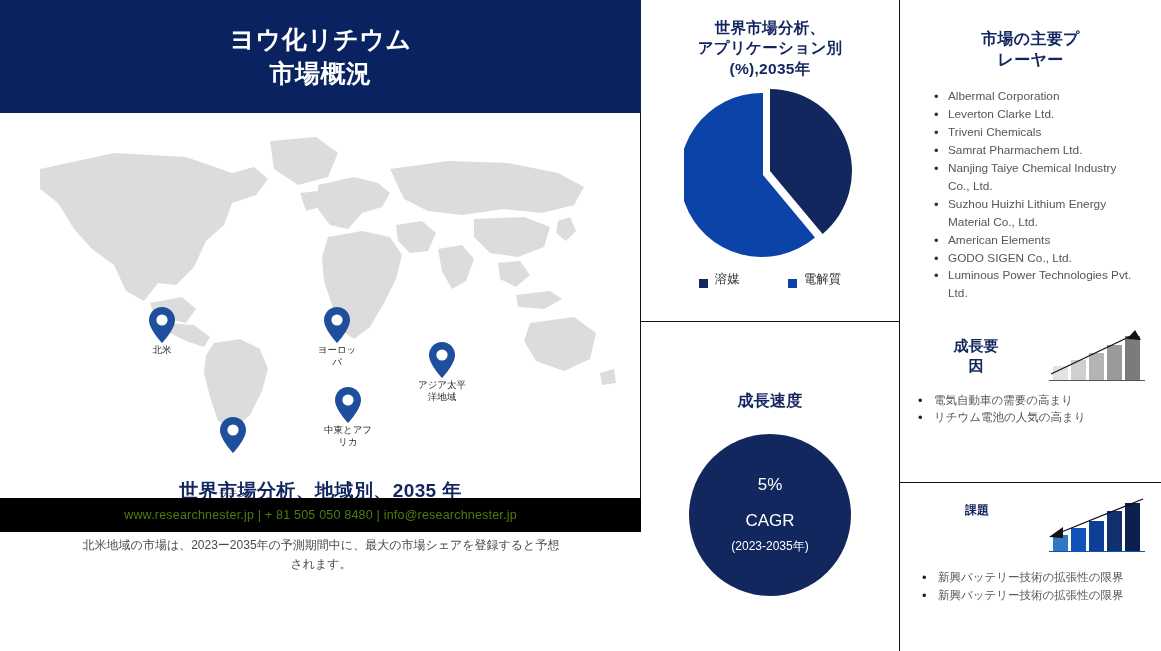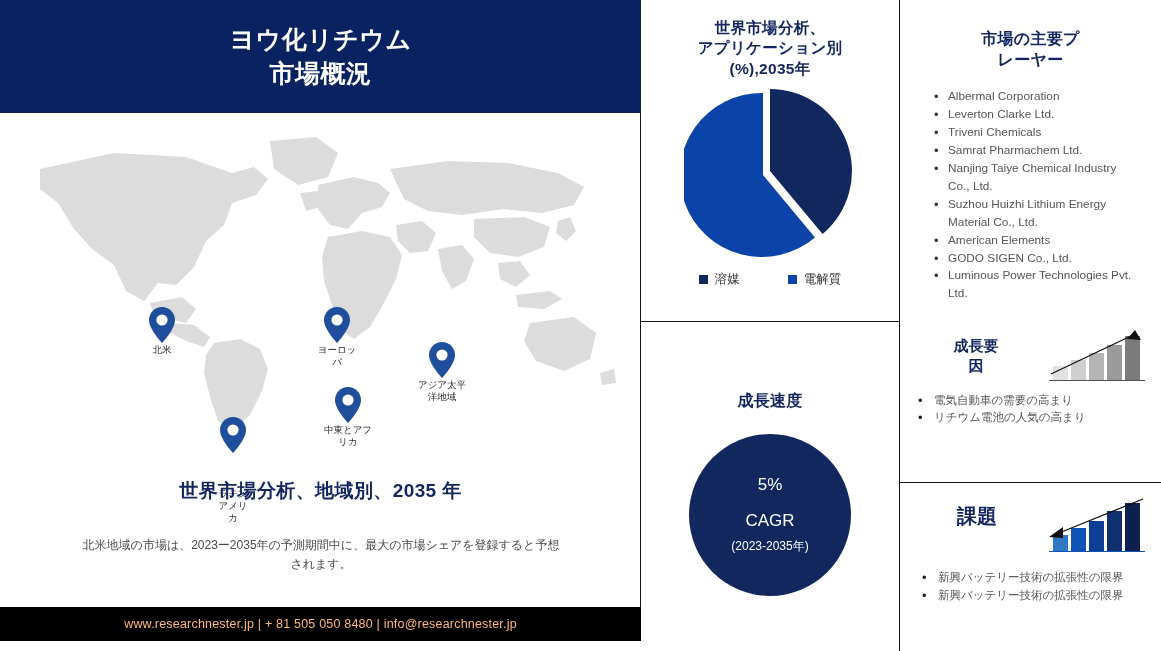--- a/index.html
+++ b/index.html
@@ -6,21 +6,21 @@
   html, body {
     width: 1161px; height: 651px;
     background: #ffffff;
     font-family: "Liberation Sans", "DejaVu Sans", sans-serif;
     overflow: hidden;
   }
   .page { position: relative; width: 1161px; height: 651px; background: #fff; }
 
   
   .left-col {
-    position: absolute; left: 0; top: 0; width: 641px; height: 641px;
+    position: absolute; left: 0; top: 0; width: 641px; height: 532px;
     border-right: 1px solid #111; background: #fff;
   }
   .header-band {
     position: absolute; left: 0; top: 0; width: 641px; height: 113px;
     background: #0a2260;
     display: flex; align-items: center; justify-content: center;
   }
   .header-title {
     color: #ffffff; font-size: 25px; font-weight: bold; line-height: 1.34;
     text-align: center; letter-spacing: 0.5px;
@@ -42,39 +42,39 @@
     font-size: 19px; font-weight: bold; color: #12255e; letter-spacing: 0.4px;
   }
   .cap-body {
     position: absolute; left: 78px; top: 536px; width: 486px; text-align: center;
     font-size: 12px; color: #4a4a4a; line-height: 1.55;
   }
   .footer-band {
     position: absolute; left: 0; bottom: 0; width: 641px; height: 34px;
     background: #000; display: flex; align-items: center; justify-content: center;
   }
-  .footer-text { color: #fdba74; font-size: 12.5px; letter-spacing: 0.2px; }
+  .footer-text { color: #4d7c0f; font-size: 12.5px; letter-spacing: 0.2px; }
 
   
   .cell { position: absolute; background: #fff; }
   .cell-pie      { left: 641px; top: 0;    width: 259px; height: 322px; border-right: 1px solid #111; border-bottom: 1px solid #111; }
   .cell-players  { left: 900px; top: 0;    width: 261px; height: 368px; border-bottom: 1px solid #111; }
   .cell-cagr     { left: 641px; top: 322px; width: 259px; height: 329px; border-right: 1px solid #111; }
   .cell-drivers  { left: 900px; top: 322px; width: 261px; height: 161px; border-bottom: 1px solid #111; }
   .cell-chall    { left: 900px; top: 483px; width: 261px; height: 168px; }
 
   .panel-title {
     text-align: center; font-size: 16px; font-weight: bold; color: #12255e;
     line-height: 1.32; letter-spacing: 0.3px;
   }
   .pie-title { padding: 18px 14px 0; font-size: 15.5px; }
   .pie-holder { position: relative; width: 100%; height: 176px; margin-top: 6px; }
   .pie-svg { position: absolute; left: 50%; top: 0; transform: translateX(-50%); }
   .legend { display: flex; justify-content: center; gap: 48px; margin-top: 10px; }
-  .legend-item { display: flex; align-items: center; gap: 7px; }
+  .legend-item { display: flex; align-items: flex-end; gap: 7px; }
   .legend-swatch { width: 9px; height: 9px; display: inline-block; }
   .legend-text { font-size: 12.5px; color: #2c2c2c; }
 
   .players-title { padding: 28px 30px 0; }
   .players-list { margin: 18px 18px 0 34px; padding: 0; list-style: none; }
   .players-list li {
     position: relative; font-size: 11.8px; color: #555; line-height: 1.52;
     padding-left: 14px; max-width: 205px;
   }
   .players-list li::before {
@@ -100,21 +100,21 @@
   .mini-chart { position: absolute; right: 14px; top: 6px; }
   .mini-list { margin: 2px 0 0 18px; list-style: none; }
   .mini-list li {
     position: relative; font-size: 11.5px; color: #555; line-height: 1.5;
     padding-left: 16px; max-width: 218px;
   }
   .mini-list li::before {
     content: "\2022"; position: absolute; left: 0; top: -1px; color: #222; font-size: 13px;
   }
   .chall-head { height: 78px; }
-  .chall-title { top: 20px; left: 12px; width: 130px; font-size: 20px; text-align: center; }
+  .chall-title { top: 20px; left: 12px; width: 130px; font-size: 12px; text-align: center; }
   .chall-list { margin-top: 8px; margin-left: 22px; }
   .chall-list li { line-height: 1.55; }
 </style>
 </head>
 <body>
 
 <div class="page">
 
   <div class="left-col">
 

